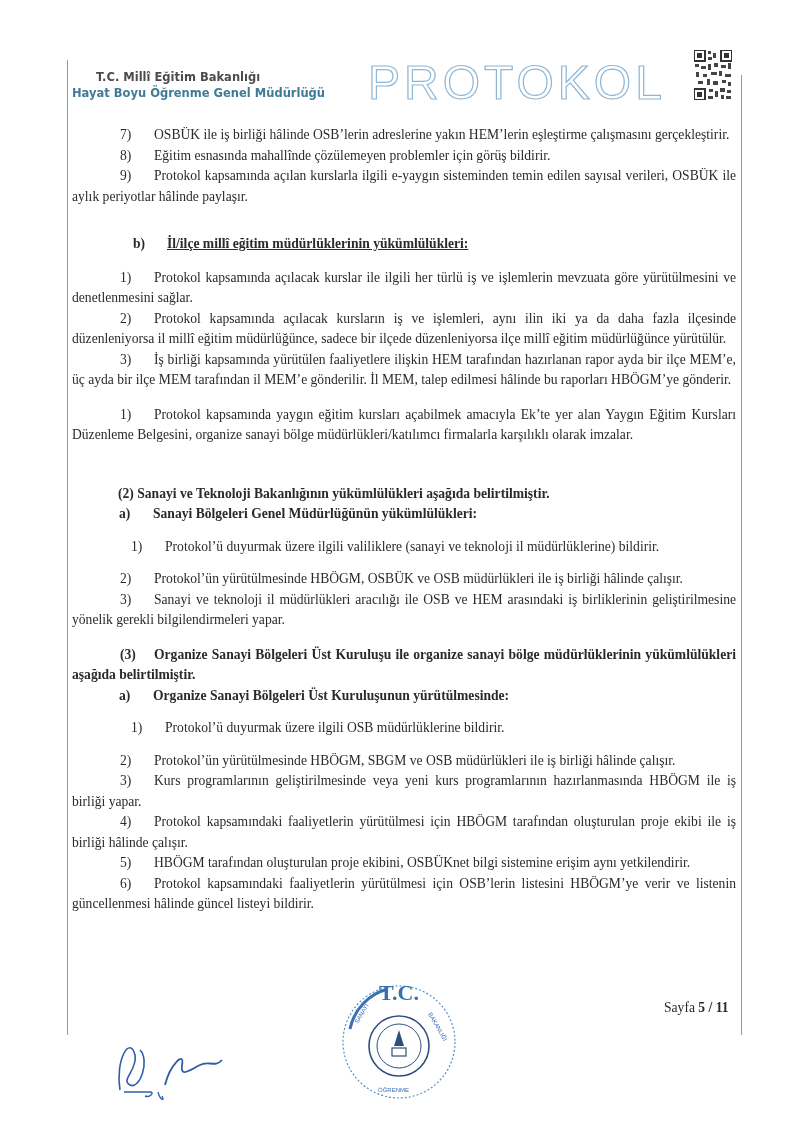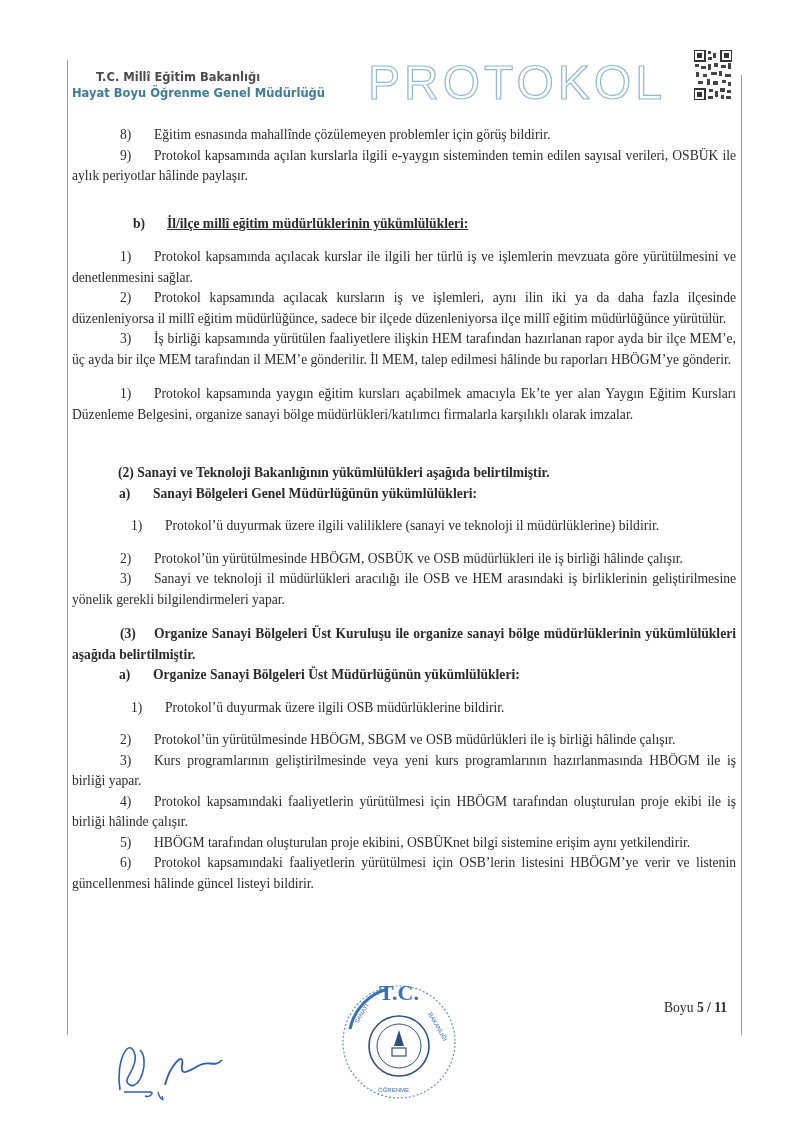--- a/index.html
+++ b/index.html
@@ -71,20 +71,21 @@
       <rect x="21" y="41" width="3" height="6"></rect>
     <rect x="26" y="38" width="5" height="4"></rect>
       <rect x="33" y="40" width="4" height="3"></rect>
       <rect x="14" y="46" width="5" height="3"></rect>
     <rect x="27" y="45" width="3" height="4"></rect>
       <rect x="32" y="46" width="5" height="3"></rect>
   </g>
 </svg>
 
 <div class="content">
+  <p class="p ind"><span class="num">7)</span><span>OSBÜK ile iş birliği hâlinde OSB’lerin adreslerine yakın HEM’lerin eşleştirme çalışmasını gerçekleştirir.</span></p>
   <p class="p ind"><span class="num">8)</span><span>Eğitim esnasında mahallînde çözülemeyen problemler için görüş bildirir.</span></p>
   <p class="p ind"><span class="num">9)</span><span>Protokol kapsamında açılan kurslarla ilgili e-yaygın sisteminden temin edilen sayısal verileri, OSBÜK ile aylık periyotlar hâlinde paylaşır.</span></p>
 
   <div class="gap"></div>
   <p class="head-b"><span class="num">b)</span><span style="text-decoration: underline;">İl/ilçe millî eğitim müdürlüklerinin yükümlülükleri:</span></p>
   <p class="p ind"><span class="num">1)</span><span>Protokol kapsamında açılacak kurslar ile ilgili her türlü iş ve işlemlerin mevzuata göre yürütülmesini ve denetlenmesini sağlar.</span></p>
   <p class="p ind"><span class="num">2)</span><span>Protokol kapsamında açılacak kursların iş ve işlemleri, aynı ilin iki ya da daha fazla ilçesinde düzenleniyorsa il millî eğitim müdürlüğünce, sadece bir ilçede düzenleniyorsa ilçe millî eğitim müdürlüğünce yürütülür.</span></p>
   <p class="p ind"><span class="num">3)</span><span>İş birliği kapsamında yürütülen faaliyetlere ilişkin HEM tarafından hazırlanan rapor ayda bir ilçe MEM’e, üç ayda bir ilçe MEM tarafından il MEM’e gönderilir. İl MEM, talep edilmesi hâlinde bu raporları HBÖGM’ye gönderir.</span></p>
 
   <div class="gap"></div>
@@ -92,31 +93,31 @@
 
   <div class="gap"></div>
   <p class="p b" style="padding-left:46px;margin-top:24px;"><span>(2)</span> <span>Sanayi ve Teknoloji Bakanlığının yükümlülükleri aşağıda belirtilmiştir.</span></p>
   <p class="sub-a"><span class="num">a)</span><span>Sanayi Bölgeleri Genel Müdürlüğünün yükümlülükleri:</span></p>
   <p class="item-plain"><span class="num">1)</span><span>Protokol’ü duyurmak üzere ilgili valiliklere (sanayi ve teknoloji il müdürlüklerine) bildirir.</span></p>
   <p class="p ind"><span class="num">2)</span><span>Protokol’ün yürütülmesinde HBÖGM, OSBÜK ve OSB müdürlükleri ile iş birliği hâlinde çalışır.</span></p>
   <p class="p ind"><span class="num">3)</span><span>Sanayi ve teknoloji il müdürlükleri aracılığı ile OSB ve HEM arasındaki iş birliklerinin geliştirilmesine yönelik gerekli bilgilendirmeleri yapar.</span></p>
 
   <div class="gap"></div>
   <p class="p b ind"><span class="num">(3)</span><span>Organize Sanayi Bölgeleri Üst Kuruluşu ile organize sanayi bölge müdürlüklerinin yükümlülükleri aşağıda belirtilmiştir.</span></p>
-  <p class="sub-a"><span class="num">a)</span><span>Organize Sanayi Bölgeleri Üst Müdürlüğünün yükümlülükleri:</span></p>
+  <p class="sub-a"><span class="num">a)</span><span>Organize Sanayi Bölgeleri Üst Kuruluşunun yürütülmesinde:</span></p>
   <p class="item-plain"><span class="num">1)</span><span>Protokol’ü duyurmak üzere ilgili OSB müdürlüklerine bildirir.</span></p>
   <p class="p ind"><span class="num">2)</span><span>Protokol’ün yürütülmesinde HBÖGM, SBGM ve OSB müdürlükleri ile iş birliği hâlinde çalışır.</span></p>
   <p class="p ind"><span class="num">3)</span><span>Kurs programlarının geliştirilmesinde veya yeni kurs programlarının hazırlanmasında HBÖGM ile iş birliği yapar.</span></p>
   <p class="p ind"><span class="num">4)</span><span>Protokol kapsamındaki faaliyetlerin yürütülmesi için HBÖGM tarafından oluşturulan proje ekibi ile iş birliği hâlinde çalışır.</span></p>
   <p class="p ind"><span class="num">5)</span><span>HBÖGM tarafından oluşturulan proje ekibini, OSBÜKnet bilgi sistemine erişim aynı yetkilendirir.</span></p>
   <p class="p ind"><span class="num">6)</span><span>Protokol kapsamındaki faaliyetlerin yürütülmesi için OSB’lerin listesini HBÖGM’ye verir ve listenin güncellenmesi hâlinde güncel listeyi bildirir.</span></p>
 </div>
 
 <div class="footer">
-  <span>Boyu</span>
+  <span>Sayfa</span>
   <span class="b">5</span><span class="b"> </span><span class="b">/</span><span class="b"> </span><span class="b">11</span>
 </div>
 
 <svg class="stamp" viewBox="0 0 142 130">
   <circle cx="71" cy="68" r="56" fill="none" stroke="#5b8fcc" stroke-width="1.2" stroke-dasharray="2 2"></circle>
   <path d="M22 55 A52 52 0 0 1 60 15" fill="none" stroke="#3a6fb0" stroke-width="3"></path>
   <circle cx="71" cy="72" r="30" fill="none" stroke="#2f4f7a" stroke-width="1.6"></circle>
   <circle cx="71" cy="72" r="22" fill="none" stroke="#2f4f7a" stroke-width="1"></circle>
   <path d="M71 56 L66 72 L76 72 Z" fill="#2f4f7a"></path>
   <rect x="64" y="74" width="14" height="8" fill="none" stroke="#2f4f7a" stroke-width="1.2"></rect>

